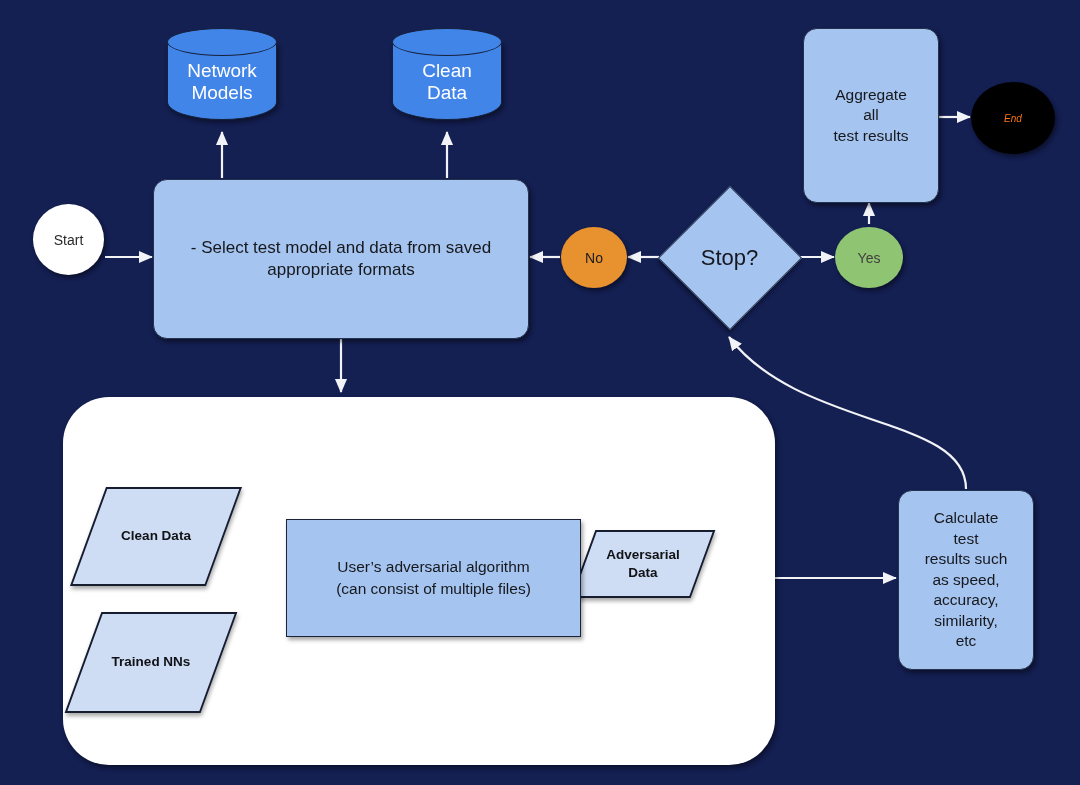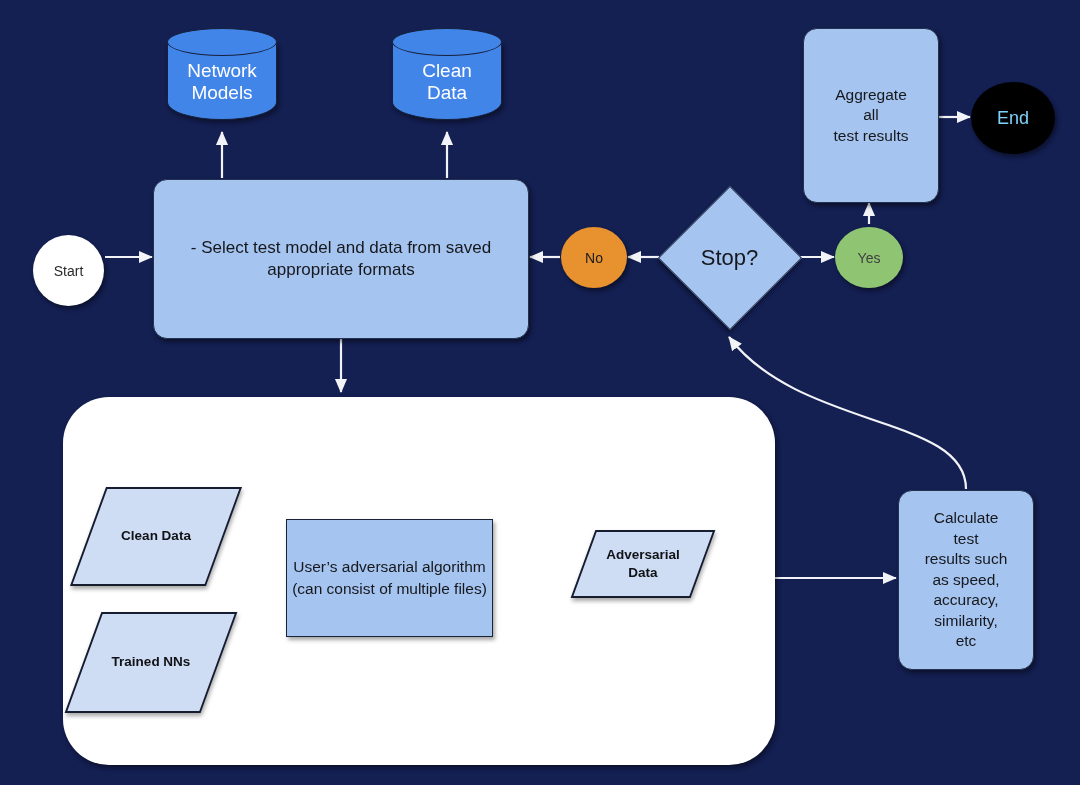--- a/index.html
+++ b/index.html
@@ -62,21 +62,21 @@
     text-align: center;
   }
 
   
   .circle {
     border-radius: 50%;
     box-shadow: 2px 3px 4px rgba(0,0,0,0.45);
     font-size: 14px;
   }
   .circle.start { background: #ffffff; color: #2a2a2a; }
-  .circle.end   { background: #000000; color: #7dd3fc; font-size: 18px; }
+  .circle.end   { background: #000000; color: #f97316; font-size: 10px; font-style: italic; }
   .circle.no    { background: #e8912f; color: #1b1b1b; }
   .circle.yes   { background: #8fc473; color: #404040; }
 
   
   .cyl {
     position: absolute;
     box-sizing: border-box;
   }
   .cyl .body {
     position: absolute;
@@ -227,21 +227,21 @@
     <div class="body"></div>
     <div class="top"></div>
     <div class="label">
       <div>
         <div>Clean</div>
         <div>Data</div>
       </div>
     </div>
   </div>
 
-  <div class="node circle start" style="left:33px; top:235px; width:71px; height:71px;">
+  <div class="node circle start" style="left:33px; top:204px; width:71px; height:71px;">
     <span>Start</span>
   </div>
 
   <div class="node rbox" style="left:153px; top:179px; width:376px; height:160px;">
     <div>
       <div>- Select test model and data from saved</div>
       <div>appropriate formats</div>
     </div>
   </div>
 
@@ -282,21 +282,21 @@
   <div class="para" style="left:583px; top:530px; width:120px; height:68px;">
     <div class="shape"></div>
     <div class="label left-align">
       <div>
         <div>Adversarial</div>
         <div>Data</div>
       </div>
     </div>
   </div>
 
-  <div class="node rect" style="left:286px; top:519px; width:207px; height:118px;">
+  <div class="node rect" style="left:286px; top:519px; width:295px; height:118px;">
     <div>
       <div>User’s adversarial algorithm</div>
       <div>(can consist of multiple files)</div>
     </div>
   </div>
 
   <div class="node rbox small" style="left:898px; top:490px; width:136px; height:180px;">
     <div>
       <div>Calculate test</div>
       <div>results such</div>

